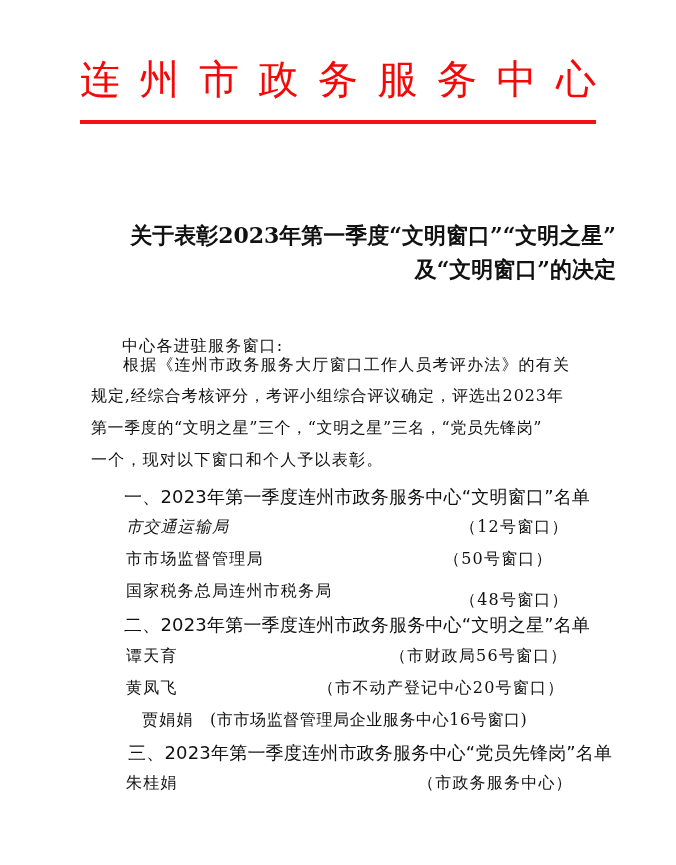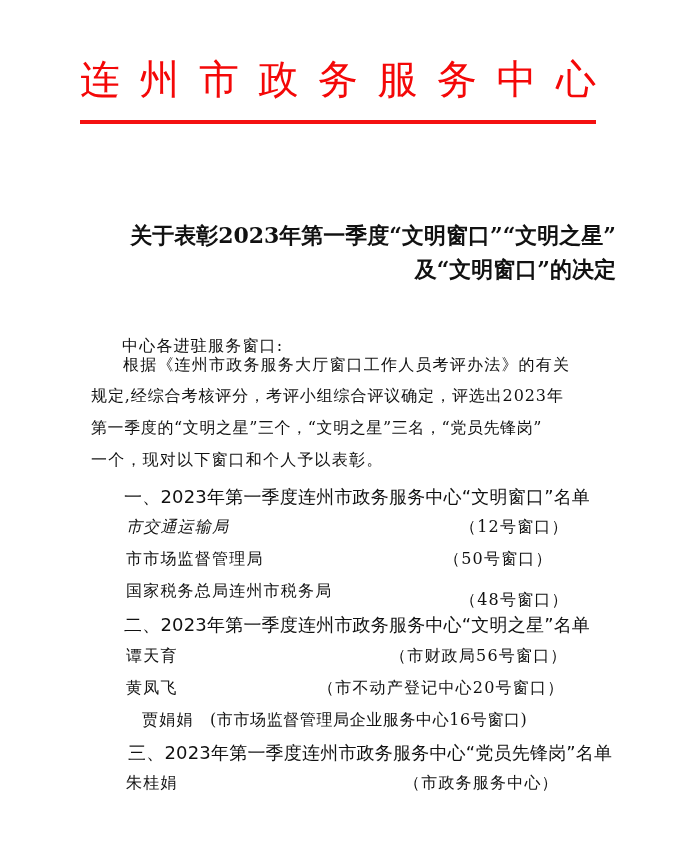--- a/index.html
+++ b/index.html
@@ -52,13 +52,13 @@
 <div class="abs heading" style="left:124px; top:613px;">二、2023年第一季度连州市政务服务中心“文明之星”名单</div>
 <div class="abs body-text" style="left:126px; top:646px;">谭天育</div>
 <div class="abs body-text" style="left:390px; top:646px;">（市财政局56号窗口）</div>
 <div class="abs body-text" style="left:126px; top:678px;">黄凤飞</div>
 <div class="abs body-text" style="left:318px; top:678px;">（市不动产登记中心20号窗口）</div>
 <div class="abs body-text" style="left:126px; top:710px;margin-left:16px;">贾娟娟</div>
 <div class="abs body-text" style="left:210px; top:710px; letter-spacing:0.6px;">(市市场监督管理局企业服务中心16号窗口)</div>
 
 <div class="abs heading" style="left:116px; top:741px;margin-left:12px;">三、2023年第一季度连州市政务服务中心“党员先锋岗”名单</div>
 <div class="abs body-text" style="left:126px; top:773px;">朱桂娟</div>
-<div class="abs body-text" style="left:404px; top:773px;">（市政务服务中心）</div>
+<div class="abs body-text" style="left:418px; top:773px;">（市政务服务中心）</div>
 
 </body></html>

